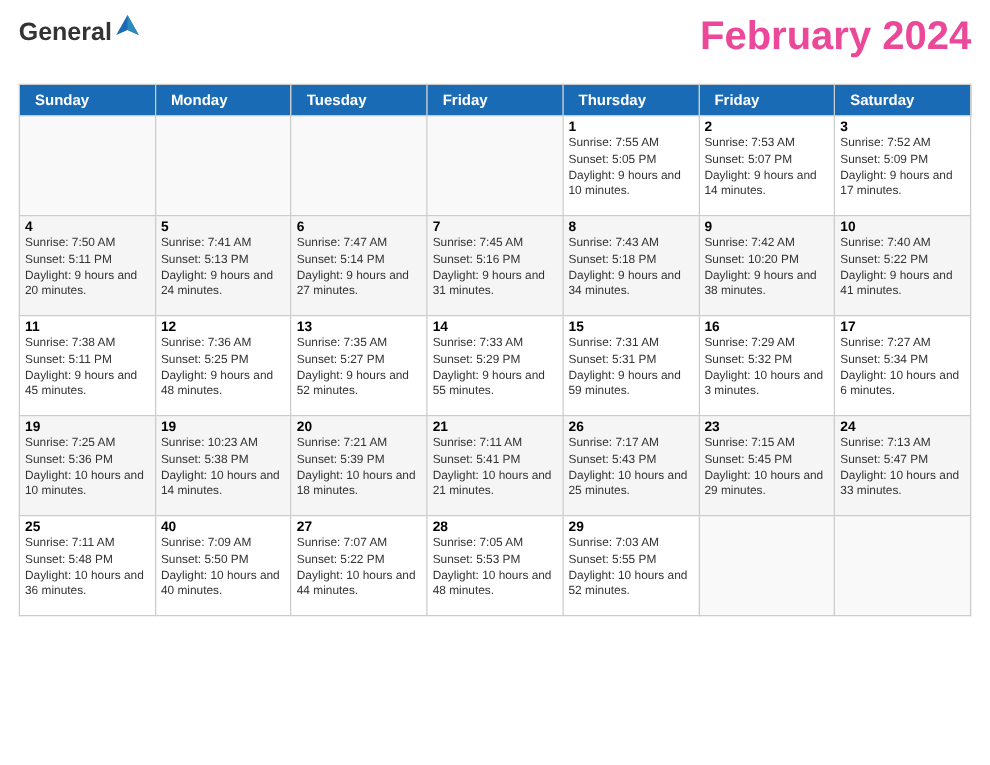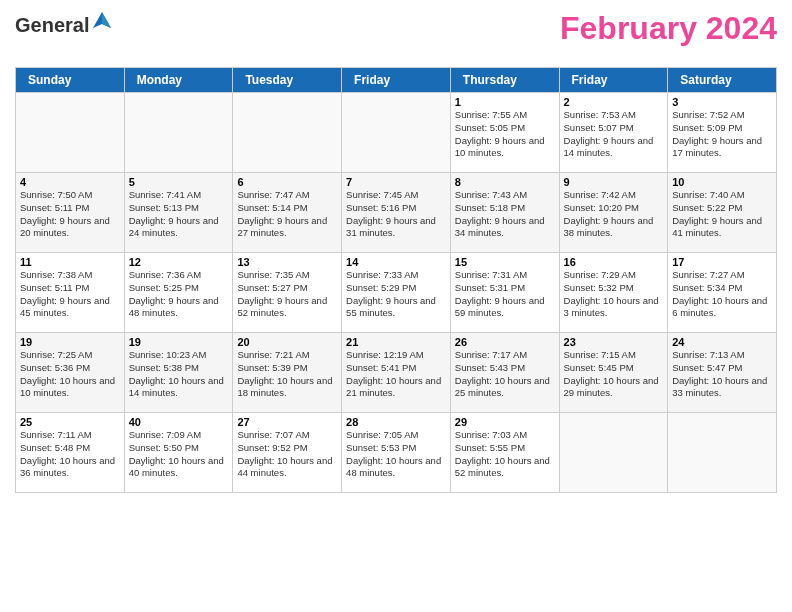--- a/index.html
+++ b/index.html
@@ -256,21 +256,21 @@
           </td>
           <td>
             <span class="day-num">20</span>
             <div class="day-info">Sunrise: 7:21 AM
 Sunset: 5:39 PM
 Daylight: 10 hours
 and 18 minutes.</div>
           </td>
           <td>
             <span class="day-num">21</span>
-            <div class="day-info">Sunrise: 12:19 AM
+            <div class="day-info">Sunrise: 7:11 AM
 Sunset: 5:41 PM
 Daylight: 10 hours
 and 21 minutes.</div>
           </td>
           <td>
             <span class="day-num">26</span>
             <div class="day-info">Sunrise: 7:17 AM
 Sunset: 5:43 PM
 Daylight: 10 hours
 and 25 minutes.</div>
@@ -301,21 +301,21 @@
           <td>
             <span class="day-num">40</span>
             <div class="day-info">Sunrise: 7:09 AM
 Sunset: 5:50 PM
 Daylight: 10 hours
 and 40 minutes.</div>
           </td>
           <td>
             <span class="day-num">27</span>
             <div class="day-info">Sunrise: 7:07 AM
-Sunset: 9:52 PM
+Sunset: 5:22 PM
 Daylight: 10 hours
 and 44 minutes.</div>
           </td>
           <td>
             <span class="day-num">28</span>
             <div class="day-info">Sunrise: 7:05 AM
 Sunset: 5:53 PM
 Daylight: 10 hours
 and 48 minutes.</div>
           </td>

